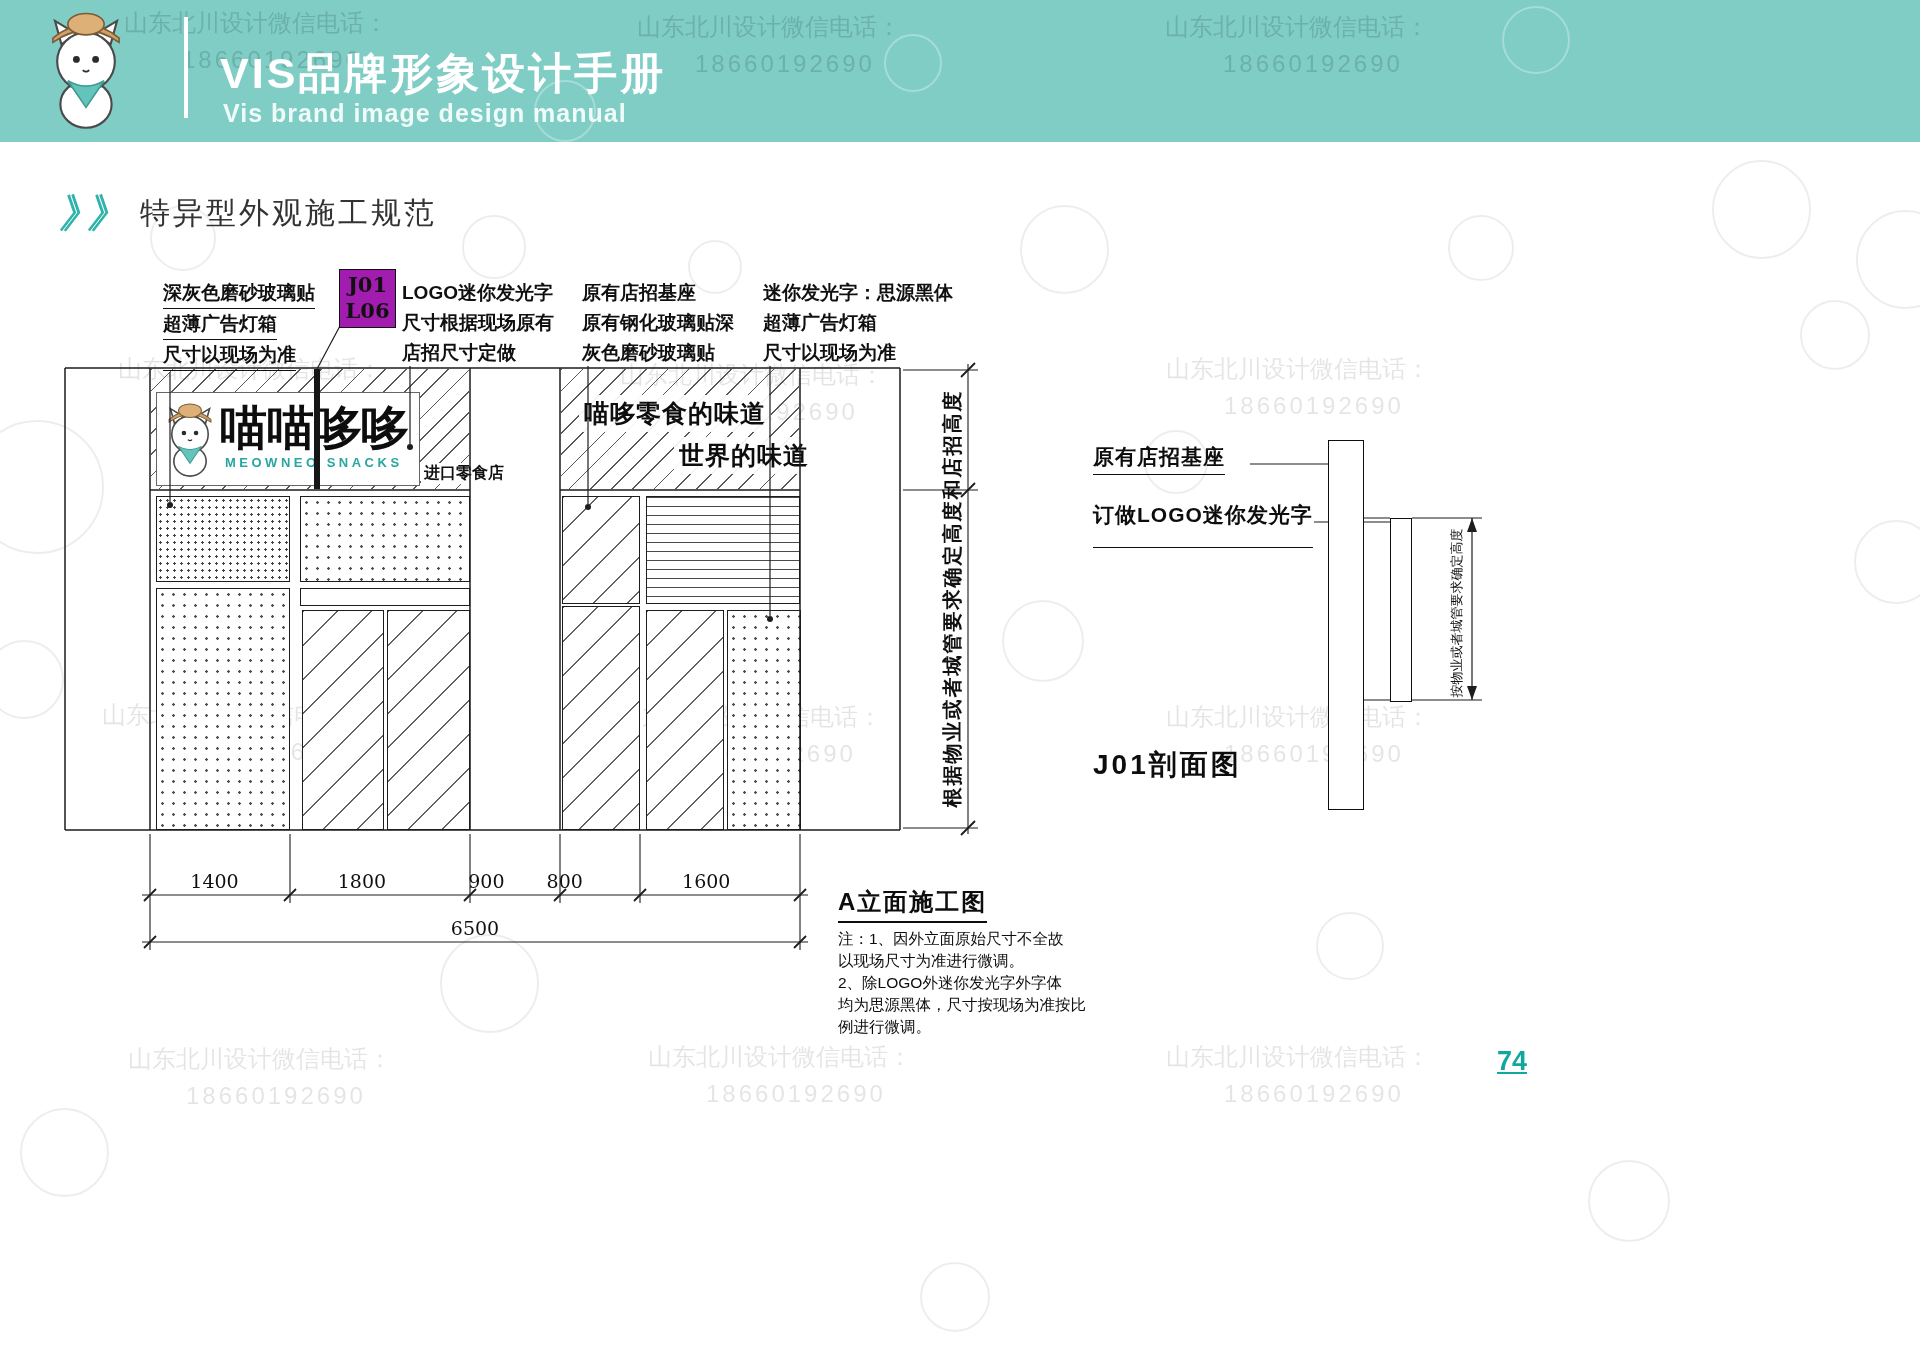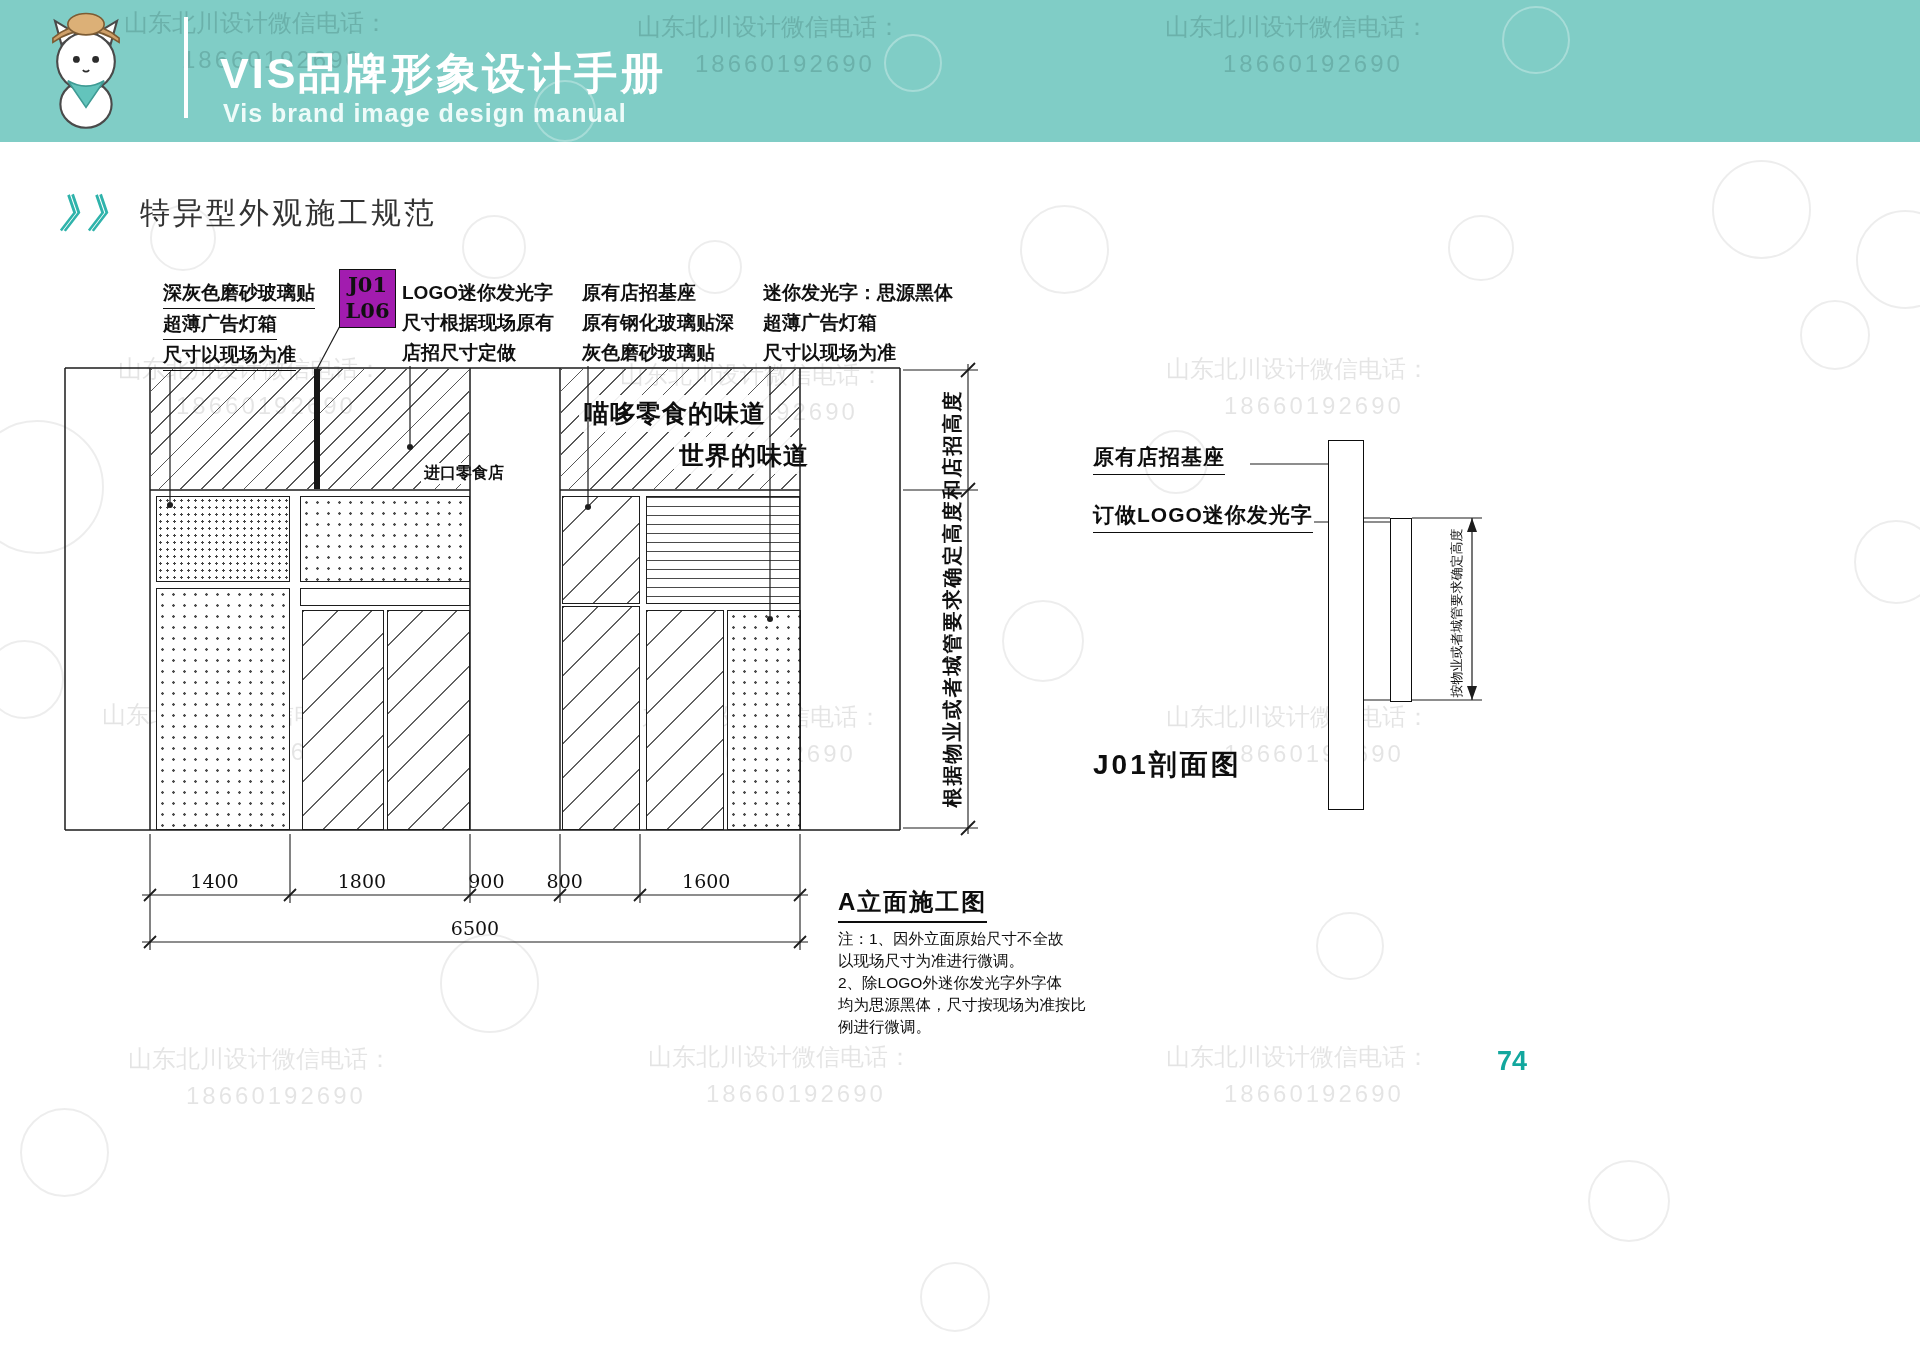--- a/index.html
+++ b/index.html
@@ -40,26 +40,26 @@
   .sign-t1{position:absolute;left:579px;top:395px;font-size:25px;font-weight:800;color:#0d0d0d;background:rgba(255,255,255,0.92);padding:2px 5px;letter-spacing:1px;}
   .sign-t2{position:absolute;left:674px;top:437px;font-size:25px;font-weight:800;color:#0d0d0d;background:rgba(255,255,255,0.92);padding:2px 5px;letter-spacing:1px;}
   .vdim-text{position:absolute;left:712px;top:585px;width:480px;text-align:center;transform:rotate(-90deg);font-size:20px;font-weight:600;color:#101010;letter-spacing:2px;}
   .dim-row{position:absolute;left:150px;top:870px;width:630px;display:flex;font-family:"DejaVu Serif",serif;font-size:19px;color:#101010;}
   .dim-seg{text-align:center;}
   .dim-total{position:absolute;left:150px;top:917px;width:650px;text-align:center;font-family:"DejaVu Serif",serif;font-size:19px;color:#101010;}
   .elev-title{position:absolute;left:838px;top:886px;font-size:24px;font-weight:700;color:#0d0d0d;border-bottom:2.2px solid #0d0d0d;padding-bottom:3px;letter-spacing:2px;}
   .notes{position:absolute;left:838px;top:928px;width:262px;font-size:15.5px;line-height:1.42;color:#0d0d0d;white-space:pre-line;font-weight:500;}
   
   .sv-label1{position:absolute;left:1093px;top:443px;font-size:21px;font-weight:600;color:#0d0d0d;border-bottom:1.6px solid #0d0d0d;padding-bottom:3px;letter-spacing:1px;}
-  .sv-label2{position:absolute;left:1093px;top:501px;font-size:21px;font-weight:600;color:#0d0d0d;border-bottom:1.6px solid #0d0d0d;padding-bottom:3px;letter-spacing:1px;}
+  .sv-label2{position:absolute;left:1093px;top:501px;font-size:21px;font-weight:600;color:#0d0d0d;border-bottom:1.6px solid #0d0d0d;padding-bottom:18px;letter-spacing:1px;}
   .sv-base{position:absolute;left:1328px;top:440px;width:34px;height:368px;border:1.7px solid #0d0d0d;background:#fff;}
   .sv-letter{position:absolute;left:1390px;top:518px;width:20px;height:182px;border:1.5px solid #0d0d0d;background:#fff;}
   .sv-vdim-text{position:absolute;left:1357px;top:604px;width:200px;text-align:center;transform:rotate(-90deg);font-size:13px;color:#101010;}
   .sv-caption{position:absolute;left:1093px;top:746px;font-size:28px;font-weight:600;color:#0d0d0d;letter-spacing:3px;}
-  .pagenum{position:absolute;left:1497px;top:1046px;font-size:27px;font-weight:600;color:#12a79e;}
+  .pagenum{position:absolute;left:1497px;top:1046px;font-size:27px;font-weight:600;color:#12a79e;text-decoration:underline;}
   .linework{position:absolute;left:0;top:0;pointer-events:none;}
 </style>
 </head>
 <body>
 
 <div class="page">
 
   <div class="circ" style="left:-30px;top:420px;width:130px;height:130px;"></div>
   <div class="circ" style="left:150px;top:205px;width:62px;height:62px;"></div>
   <div class="circ" style="left:462px;top:215px;width:60px;height:60px;"></div>
@@ -163,20 +163,36 @@
   <div class="panel hatch-dots" style="left:156px;top:588px;width:132px;height:240px;"></div>
   <div class="panel" style="left:300px;top:588px;width:168px;height:16px;"></div>
   <div class="panel hatch-glass" style="left:302px;top:610px;width:80px;height:218px;"></div>
   <div class="panel hatch-glass" style="left:387px;top:610px;width:81px;height:218px;"></div>
   <div class="panel hatch-glass" style="left:562px;top:496px;width:76px;height:106px;"></div>
   <div class="panel hatch-glass" style="left:562px;top:606px;width:76px;height:222px;"></div>
   <div class="panel hatch-horiz" style="left:646px;top:496px;width:152px;height:106px;"></div>
   <div class="panel hatch-glass" style="left:646px;top:610px;width:76px;height:218px;"></div>
   <div class="panel hatch-dots" style="left:727px;top:610px;width:72px;height:218px;"></div>
 
+  <div class="logo-panel">
+    <svg style="position:absolute;left:4px;top:6px;" width="58" height="80" viewBox="0 0 86 118">
+      <ellipse cx="43" cy="92" rx="24" ry="22" fill="#fff" stroke="#4a4a4a" stroke-width="2.4"></ellipse>
+      <path d="M20 36 L14 14 L34 26 Z" fill="#fff" stroke="#4a4a4a" stroke-width="2.4"></path>
+      <path d="M66 36 L72 14 L52 26 Z" fill="#fff" stroke="#4a4a4a" stroke-width="2.4"></path>
+      <circle cx="43" cy="52" r="27" fill="#fff" stroke="#4a4a4a" stroke-width="2.4"></circle>
+      <path d="M12 34 Q43 12 74 34 L74 30 Q60 18 43 18 Q26 18 12 30 Z" fill="#cfa06a" stroke="#7c5b33" stroke-width="1.5"></path>
+      <ellipse cx="43" cy="17" rx="17" ry="10" fill="#dcb077" stroke="#7c5b33" stroke-width="1.5"></ellipse>
+      <circle cx="34" cy="50" r="3.4" fill="#2b2b2b"></circle>
+      <circle cx="52" cy="50" r="3.4" fill="#2b2b2b"></circle>
+      <path d="M40 60 Q43 63 46 60" stroke="#2b2b2b" stroke-width="1.6" fill="none"></path>
+      <path d="M26 70 Q43 80 60 70 L43 95 Z" fill="#63c4bc" stroke="#3f9b94" stroke-width="1.5"></path>
+    </svg>
+    <div class="logo-cn">喵喵哆哆</div>
+    <div class="logo-en">MEOWNEO SNACKS</div>
+  </div>
   <div class="logo-sub">进口零食店</div>
 
   <div class="sign-t1">喵哆零食的味道</div>
   <div class="sign-t2">世界的味道</div>
 
   <svg class="linework" width="1920" height="1357" viewBox="0 0 1920 1357">
 
     <g stroke="#1d1d1d" stroke-width="1.5" fill="none">
       <path d="M65 368 H900 M65 830 H900 M65 368 V830 M900 368 V830 M150 368 V830 M800 368 V830 M470 368 V830 M560 368 V830 M150 490 H470 M560 490 H800"></path>
     </g>

